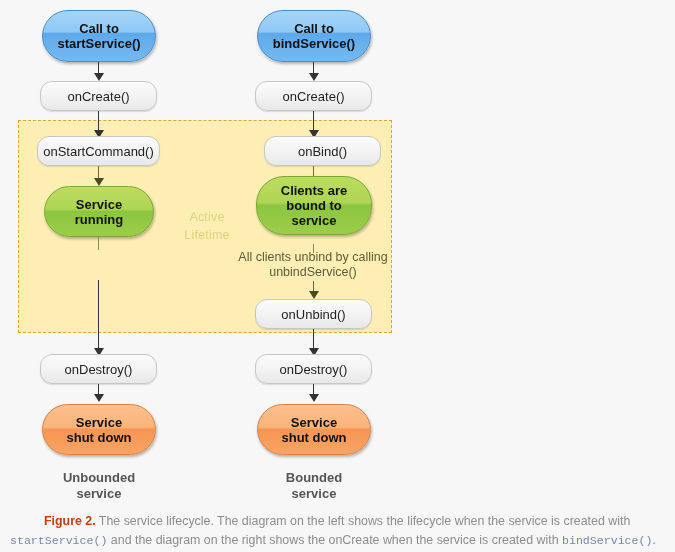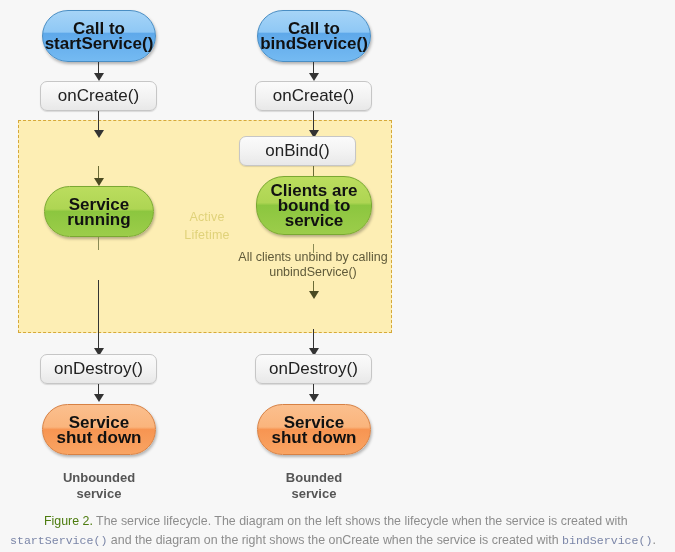--- a/index.html
+++ b/index.html
@@ -34,42 +34,42 @@
   
   .node{
     position:absolute;
     box-sizing:border-box;
     display:flex;align-items:center;justify-content:center;
     text-align:center;
   }
   .pill{
     border-radius:28px;
     font-weight:bold;
-    font-size:17px;
+    font-size:13px;
     line-height:15px;
     color:#111;
     box-shadow:1px 2px 3px rgba(0,0,0,.28);
   }
   .pill-blue{
     background:linear-gradient(to bottom,#a6d4f7 0%,#8fc8f5 42%,#5fa9ea 45%,#74baf2 100%);
     border:1px solid #4a8ec4;
   }
   .pill-green{
     background:linear-gradient(to bottom,#bbdd5e 0%,#aed553 45%,#8cc63f 50%,#9ccd4a 100%);
     border:1px solid #7aa832;
   }
   .pill-orange{
     background:linear-gradient(to bottom,#fbbf8e 0%,#fab47c 45%,#f79552 50%,#f9a463 100%);
     border:1px solid #d78144;
   }
   .box{
-    border-radius:7px;
+    border-radius:12px;
     border:1px solid #c6c6c6;
     background:linear-gradient(to bottom,#fbfbfb 0%,#f2f2f2 55%,#e8e8e8 100%);
-    font-size:17px;
+    font-size:13px;
     color:#222;
     box-shadow:0 1px 1px rgba(0,0,0,.12);
   }
   .trans-label{
     position:absolute;
     text-align:center;
     font-size:12.5px;
     line-height:15px;
     color:#5f5a3a;
   }
@@ -93,21 +93,21 @@
   
   #caption{
     position:absolute;left:0;top:505px;width:675px;height:47px;
     background:#f7f7f7;
     box-sizing:border-box;
     padding:7px 10px 0 10px;
     font-size:12.4px;
     line-height:19px;
     color:#8d8d8d;
   }
-  #caption .fig-num{color:#4d7c0f;font-weight:normal;padding-left:34px;}
+  #caption .fig-num{color:#c2410c;font-weight:bold;padding-left:34px;}
   #caption code{
     font-family:"Liberation Mono", monospace;
     font-size:11.6px;
     color:#7b86a8;
   }
 </style>
 </head>
 <body>
 
 <div id="figure">
@@ -116,20 +116,21 @@
   <div class="active-label">Active<br>Lifetime</div>
 
   <div class="node pill pill-blue" style="left:42px;top:10px;width:114px;height:52px;">Call to<br>startService()</div>
   <div class="conn" style="left:98px;top:62px;height:13px;"></div>
   <div class="arrowhead" style="left:94px;top:73px;"></div>
 
   <div class="node box" style="left:40px;top:81px;width:117px;height:30px;">onCreate()</div>
   <div class="conn" style="left:98px;top:111px;height:22px;"></div>
   <div class="arrowhead" style="left:94px;top:130px;"></div>
 
+  <div class="node box" style="left:37px;top:136px;width:123px;height:30px;">onStartCommand()</div>
   <div class="conn" style="left:98px;top:166px;height:18px;background:#6b6b35;"></div>
   <div class="arrowhead" style="left:94px;top:178px;border-top-color:#4a4a22;"></div>
 
   <div class="node pill pill-green" style="left:44px;top:186px;width:110px;height:51px;">Service<br>running</div>
   <div class="conn" style="left:98px;top:237px;height:13px;background:#8a8a55;"></div>
 
 
   <div class="conn" style="left:98px;top:280px;height:72px;"></div>
   <div class="arrowhead" style="left:94px;top:348px;"></div>
 
@@ -142,32 +143,33 @@
   <div class="foot-label" style="left:38px;top:470px;width:122px;text-align:center;">Unbounded<br>service</div>
 
   <div class="node pill pill-blue" style="left:257px;top:10px;width:114px;height:52px;">Call to<br>bindService()</div>
   <div class="conn" style="left:313px;top:62px;height:13px;"></div>
   <div class="arrowhead" style="left:309px;top:73px;"></div>
 
   <div class="node box" style="left:255px;top:81px;width:117px;height:30px;">onCreate()</div>
   <div class="conn" style="left:313px;top:111px;height:22px;"></div>
   <div class="arrowhead" style="left:309px;top:130px;"></div>
 
-  <div class="node box" style="left:239px;top:136px;width:117px;height:30px;">onBind()</div>
+  <div class="node box" style="left:264px;top:136px;width:117px;height:30px;">onBind()</div>
   <div class="conn" style="left:313px;top:166px;height:16px;background:#6b6b35;"></div>
   <div class="arrowhead" style="left:309px;top:176px;border-top-color:#4a4a22;"></div>
 
   <div class="node pill pill-green" style="left:256px;top:176px;width:116px;height:59px;">Clients are<br>bound to<br>service</div>
   <div class="conn" style="left:313px;top:244px;height:9px;background:#8a8a55;"></div>
 
   <div class="trans-label" style="left:222px;top:250px;width:182px;">All clients unbind by calling<br>unbindService()</div>
 
   <div class="conn" style="left:313px;top:281px;height:15px;background:#6b6b35;"></div>
   <div class="arrowhead" style="left:309px;top:291px;border-top-color:#4a4a22;"></div>
 
+  <div class="node box" style="left:255px;top:299px;width:117px;height:30px;">onUnbind()</div>
   <div class="conn" style="left:313px;top:329px;height:23px;"></div>
   <div class="arrowhead" style="left:309px;top:348px;"></div>
 
   <div class="node box" style="left:255px;top:354px;width:117px;height:30px;">onDestroy()</div>
   <div class="conn" style="left:313px;top:384px;height:13px;"></div>
   <div class="arrowhead" style="left:309px;top:394px;"></div>
 
   <div class="node pill pill-orange" style="left:257px;top:404px;width:114px;height:51px;">Service<br>shut down</div>
 
   <div class="foot-label" style="left:253px;top:470px;width:122px;">Bounded<br>service</div>

